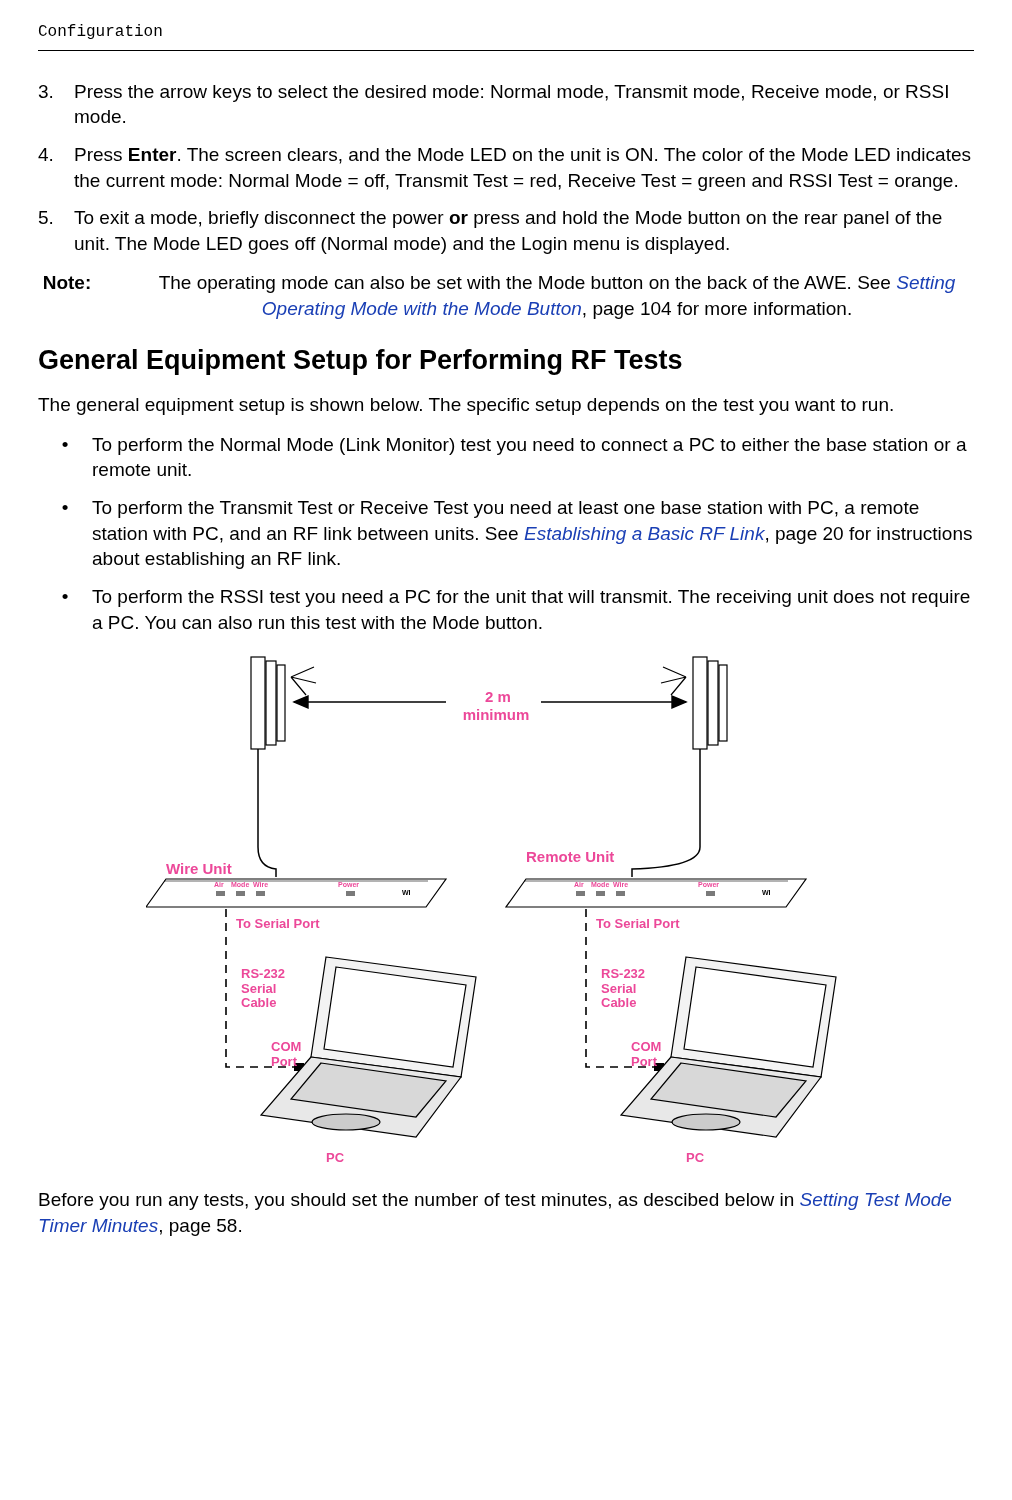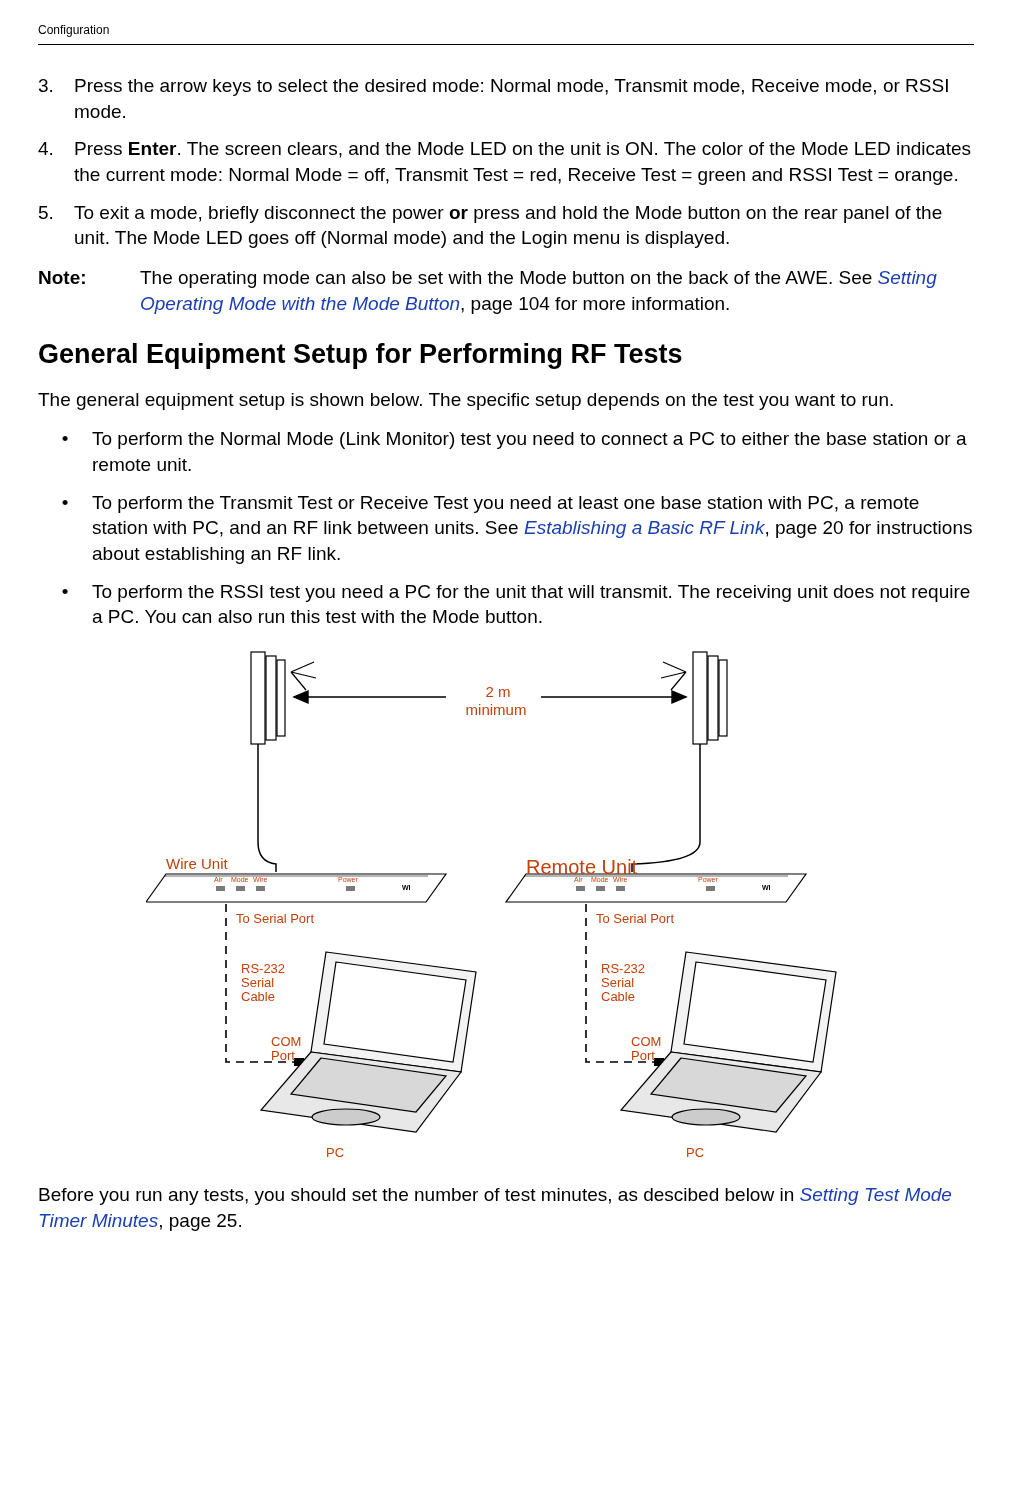--- a/index.html
+++ b/index.html
@@ -15,22 +15,23 @@
     line-height: 1.35;
   }
   .page {
     position: relative;
     width: 1012px;
     height: 1500px;
     box-sizing: border-box;
     padding: 22px 38px 0 38px;
   }
   .running-head {
-    font-size: 12px;
+    font-size: 16px;
     margin-bottom: 6px;
+    font-family: Liberation Mono, monospace;
   }
   .hr-top {
     border: none;
     border-top: 1.5px solid #000;
     margin: 2px 0 28px 0;
   }
   ol.steps {
     list-style: none;
     padding: 0;
     margin: 0 0 14px 0;
@@ -43,20 +44,21 @@
     width: 36px;
     flex: 0 0 36px;
   }
   ol.steps .body {
     flex: 1;
   }
   .strong { font-weight: 700; }
   .note-block {
     display: flex;
     margin: 4px 0 20px 0;
+    text-align: center;
   }
   .note-label {
     flex: 0 0 58px;
     font-weight: 700;
   }
   .note-body { flex: 1; margin-left: 44px; }
   .link-ital { color: #1a3fb5; font-style: italic; }
   h2.section {
     font-family: Arial, Helvetica, sans-serif;
     font-weight: 700;
@@ -93,21 +95,22 @@
   }
   .figure {
     position: relative;
     width: 720px;
     height: 530px;
     font-family: Arial, Helvetica, sans-serif;
     font-size: 13px;
   }
   .figure .lbl {
     position: absolute;
-    color: #c2410c;
+    color: #ec4899;
+    font-weight: bold;
   }
   .figure svg {
     position: absolute;
     left: 0; top: 0;
   }
   p.after-fig { margin: 0 0 8px 0; }
   .footer {
     position: absolute;
     left: 38px; right: 38px;
     bottom: 32px;
@@ -254,21 +257,21 @@
           <path d="M525 410 L675 430 L630 490 L475 468 Z" fill="#e8e8e8"></path>
           <path d="M535 416 L660 434 L630 470 L505 452 Z" fill="#d8d8d8"></path>
           <ellipse cx="560" cy="475" rx="34" ry="8" fill="#ccc"></ellipse>
         </g>
       </svg>
 
       <div class="lbl" style="left:312px; top:40px; font-size:15px; width:80px; text-align:center;">2 m</div>
       <div class="lbl" style="left:300px; top:58px; font-size:15px; width:100px; text-align:center;">minimum</div>
 
       <div class="lbl" style="left:20px; top:212px; font-size:15px;">Wire Unit</div>
-      <div class="lbl" style="left:380px; top:212px; font-size:20px;">Remote Unit</div>
+      <div class="lbl" style="left:380px; top:200px; font-size:15px;">Remote Unit</div>
 
       <div class="lbl" style="left:68px; top:233px; font-size:7px;">Air</div>
       <div class="lbl" style="left:85px; top:233px; font-size:7px;">Mode</div>
       <div class="lbl" style="left:107px; top:233px; font-size:7px;">Wire</div>
       <div class="lbl" style="left:192px; top:233px; font-size:7px;">Power</div>
 
       <div class="lbl" style="left:428px; top:233px; font-size:7px;">Air</div>
       <div class="lbl" style="left:445px; top:233px; font-size:7px;">Mode</div>
       <div class="lbl" style="left:467px; top:233px; font-size:7px;">Wire</div>
       <div class="lbl" style="left:552px; top:233px; font-size:7px;">Power</div>
@@ -295,17 +298,17 @@
         <div>COM</div>
         <div>Port</div>
       </div>
 
       <div class="lbl" style="left:180px; top:502px; font-size:13px;">PC</div>
       <div class="lbl" style="left:540px; top:502px; font-size:13px;">PC</div>
     </div>
   </div>
 
   <p class="after-fig">
-    <span>Before you run any tests, you should set the number of test minutes, as descibed below in </span><span class="link-ital">Setting Test Mode Timer Minutes</span><span>, page 25.</span>
+    <span>Before you run any tests, you should set the number of test minutes, as descibed below in </span><span class="link-ital">Setting Test Mode Timer Minutes</span><span>, page 58.</span>
   </p>
 
 
 </div>
 
 </body></html>

